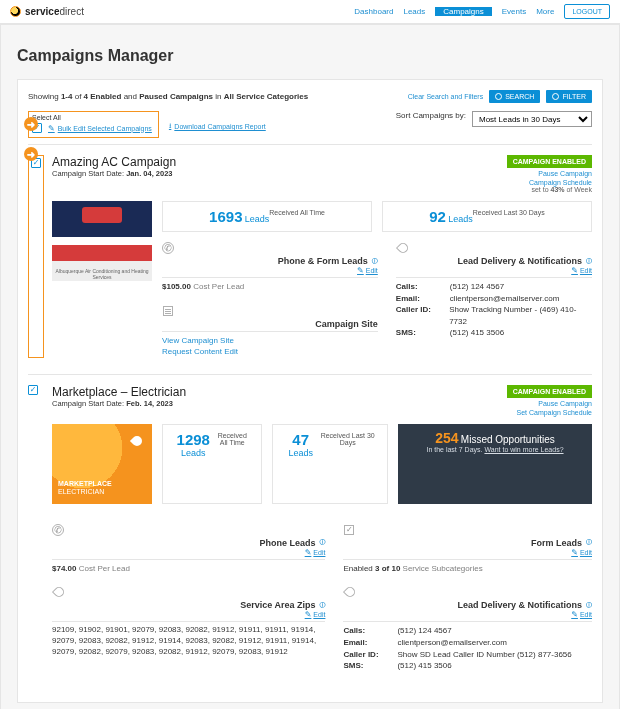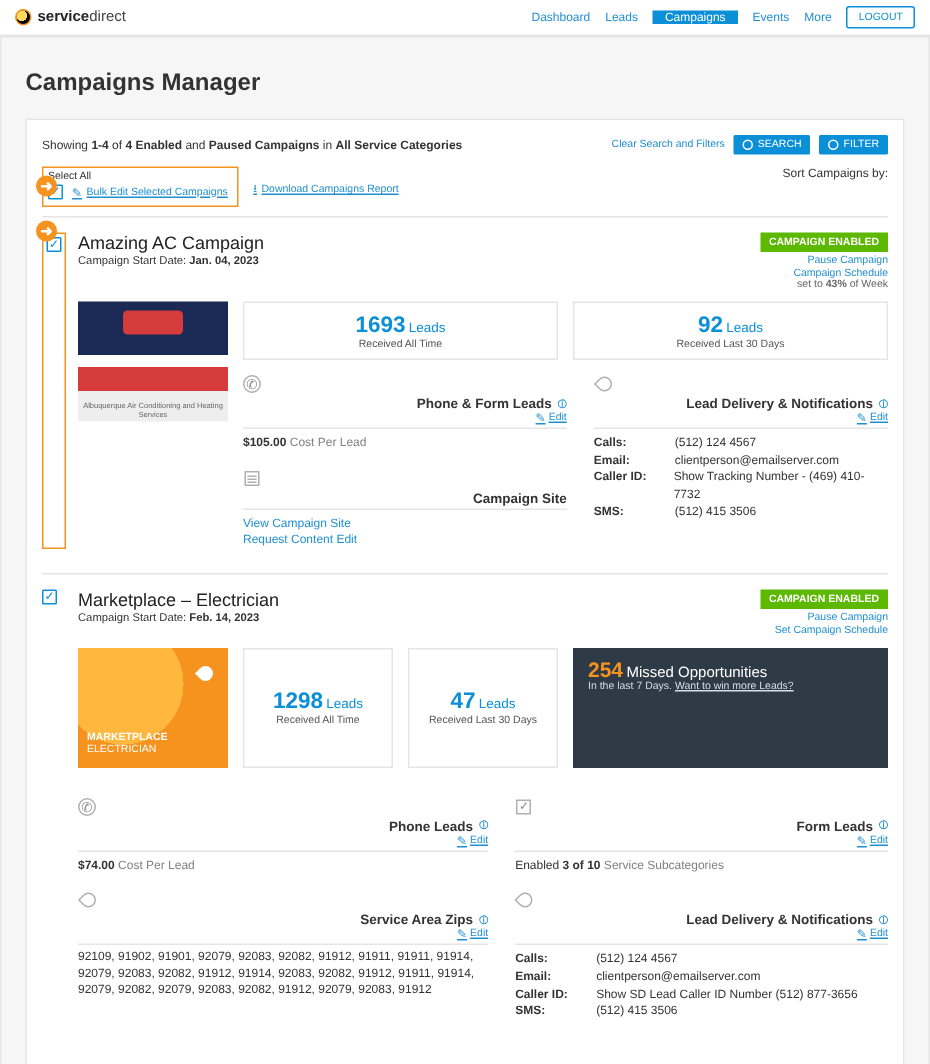--- a/index.html
+++ b/index.html
@@ -169,30 +169,30 @@
     background:#fff; transform:rotate(45deg);
   }
   .thumb.market .mtxt{
     position:absolute; left:6px; bottom:8px; color:#fff; font-size:7px; line-height:1.1; font-weight:700;
   }
 
   .statboxes { display:flex; gap:10px; }
   .statbox {
     border:1px solid var(--light-border);
     padding:6px 10px; text-align:center; min-width:90px;
-    display:flex; flex-direction:column; justify-content:center;
+    display:flex; justify-content:center;
   }
   .statbox.flex { flex:1;}
   .statbox .num { font-size:15px; color:var(--blue); font-weight:600; display:inline; }
   .statbox .unit { font-size:9px; color:var(--blue); }
   .statbox .sub { font-size:7px; color:#555; margin-top:1px;}
 
   .missed {
     background: var(--darknavy); color:#fff; border:none;
-    flex:1; padding:6px 10px; 
+    flex:1; padding:6px 10px; text-align:center;
   }
   .missed .num { color: var(--orange); font-size:14px; font-weight:600;}
   .missed .unit { font-size:10px; }
   .missed .sub { color:#d7dde4; font-size:7px;}
   .missed .sub u { text-decoration:underline; }
 
   .info-cols {
     display:flex; gap:18px; margin-top:10px;
   }
   .info-col { flex:1; display:flex; flex-direction:column; gap:12px;}
@@ -304,20 +304,23 @@
               </a>
           </div>
         </div>
         <a class="download-link" href="#">
             <span>⭳</span>
             <span>Download Campaigns Report</span>
           </a>
       </div>
       <div class="sort-area">
         <span>Sort Campaigns by:</span>
+        <select class="sortselect">
+          <option>Most Leads in 30 Days</option>
+        </select>
       </div>
     </div>
 
     <div class="campaign-card rel">
       <span class="arrow-callout" style="top:2px;">➜</span>
       <div class="left-check" style="align-self:stretch;">
         <span class="chkbox">✓</span>
       </div>
       <div class="card-body">
         <div class="card-header">
@@ -441,21 +444,21 @@
               <span class="pin"></span>
               <div class="mtxt">
                 <span>MARKETPLACE</span><br>
                 <span style="font-weight:400">ELECTRICIAN</span>
               </div>
             </div>
             <div class="statbox" style="width:100px">
               <div><span class="num">1298</span> <span class="unit">Leads</span></div>
               <div class="sub">Received All Time</div>
             </div>
-            <div class="statbox" style="width:100px">
+            <div class="statbox" style="width:116px">
               <div><span class="num">47</span> <span class="unit">Leads</span></div>
               <div class="sub">Received Last 30 Days</div>
             </div>
             <div class="missed">
               <div><span class="num">254</span> <span class="unit">Missed Opportunities</span></div>
               <div class="sub"><span>In the last 7 Days. </span><u>Want to win more Leads?</u></div>
             </div>
           </div>
 
           <div class="info-cols">

